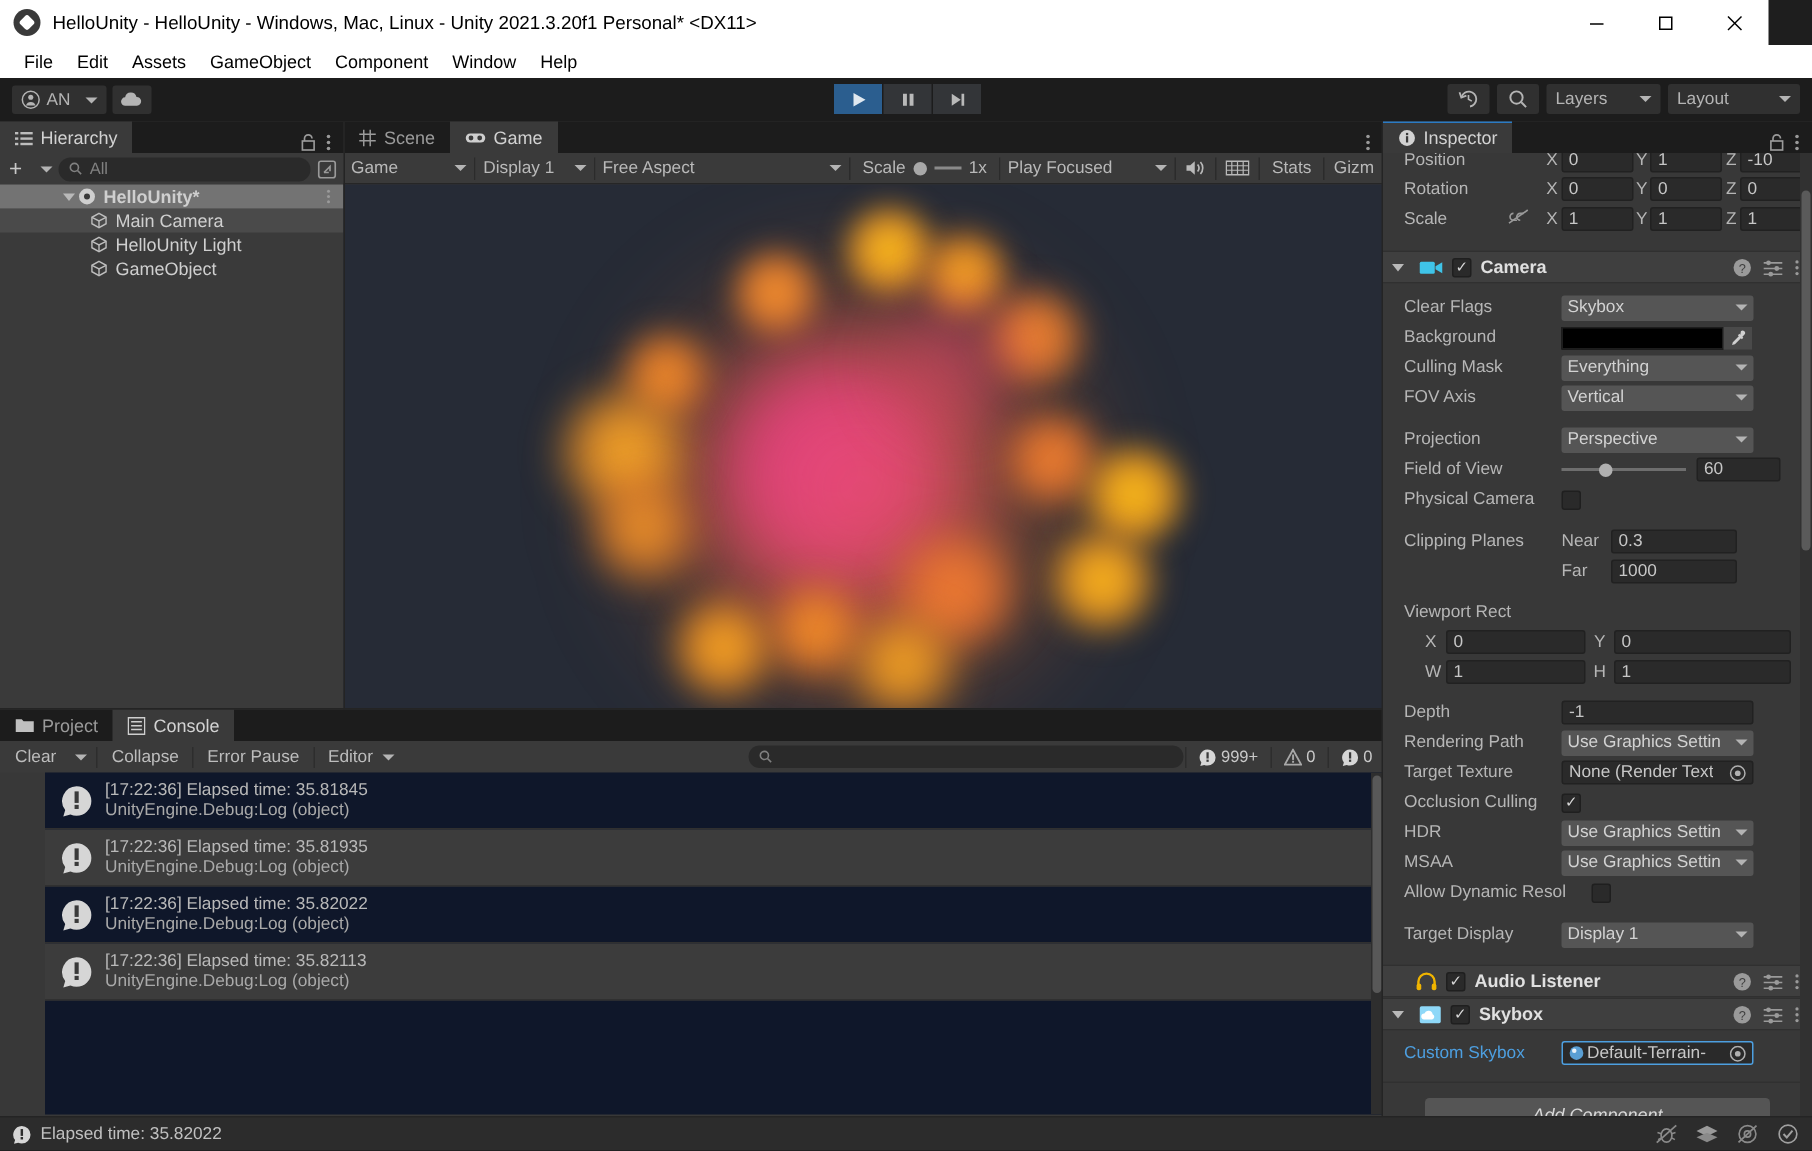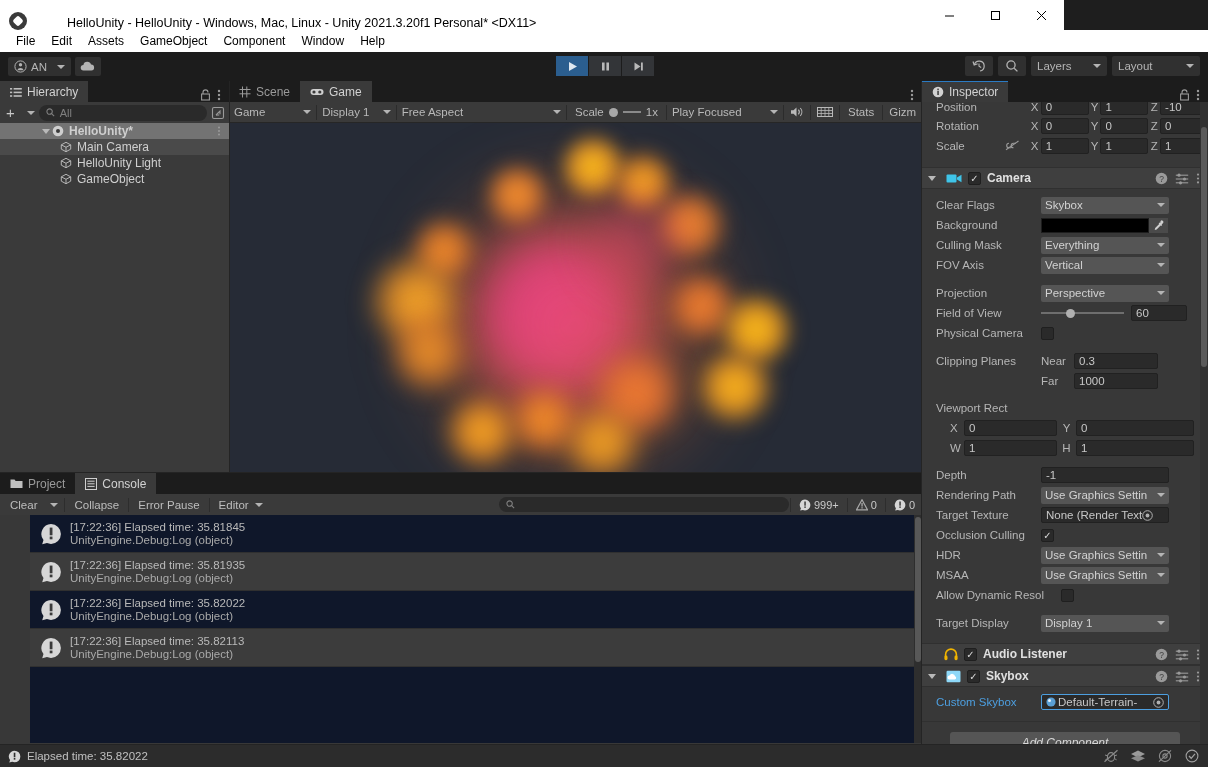--- a/index.html
+++ b/index.html
@@ -4,22 +4,22 @@
 <style>
   * { box-sizing: border-box; margin:0; padding:0; }
   html,body{ background:#1e1e1e; }
   body{
     width:1208px; height:767px; position:relative; overflow:hidden;
     font-family:"Liberation Sans", sans-serif; font-size:12px;
     color:#c4c4c4; -webkit-font-smoothing:antialiased;
   }
 
   
-  .titlebar{ position:absolute; left:0; top:0; width:1064px; height:30px;
-             background:#ffffff; display:flex; align-items:flex-end;gap:32px; }
+  .titlebar{ position:absolute; left:0; top:0; width:1179px; height:30px;
+             background:#ffffff; display:flex; align-items:center; }
   .titlebar .logo{ width:18px;height:18px;margin-left:9px;margin-right:8px;
                    border-radius:50%; background:#3a3a3a; position:relative;
                    display:flex;align-items:center;justify-content:center;}
   .titlebar .logo::after{content:""; width:8px;height:8px;border-radius:2px;
                    background:#ffffff; transform:rotate(45deg);}
   .titlebar .title{ color:#000; font-size:12.5px; }
   .wbtns{ position:absolute; right:0; top:0; height:30px; display:flex; }
   .wbtn{ width:46px; height:30px; display:flex;align-items:center;justify-content:center;
          color:#000; }
   .wbtn svg{ display:block; }
@@ -722,21 +722,21 @@
     </div>
     <div class="prow">
       <span class="plabel">Rendering Path</span>
       <span class="dropdown" style="width:128px;">
         <span style="overflow:hidden;white-space:nowrap;">Use Graphics Settin</span>
         <span class="caret" style="margin-left:1px;"></span>
       </span>
     </div>
     <div class="prow">
       <span class="plabel">Target Texture</span>
-      <span class="field" style="width:128px;">
+      <span class="field" style="width:128px;justify-content:space-between;">
         <span style="overflow:hidden;white-space:nowrap;">None (Render Text</span>
         <svg width="11" height="11" viewBox="0 0 11 11">
             <circle cx="5.5" cy="5.5" r="4.8" fill="none" stroke="#b0b0b0" stroke-width="1"></circle>
             <circle cx="5.5" cy="5.5" r="1.9" fill="#b0b0b0"></circle>
           </svg>
       </span>
     </div>
     <div class="prow">
       <span class="plabel">Occlusion Culling</span>
       <span class="chk">✓</span>

